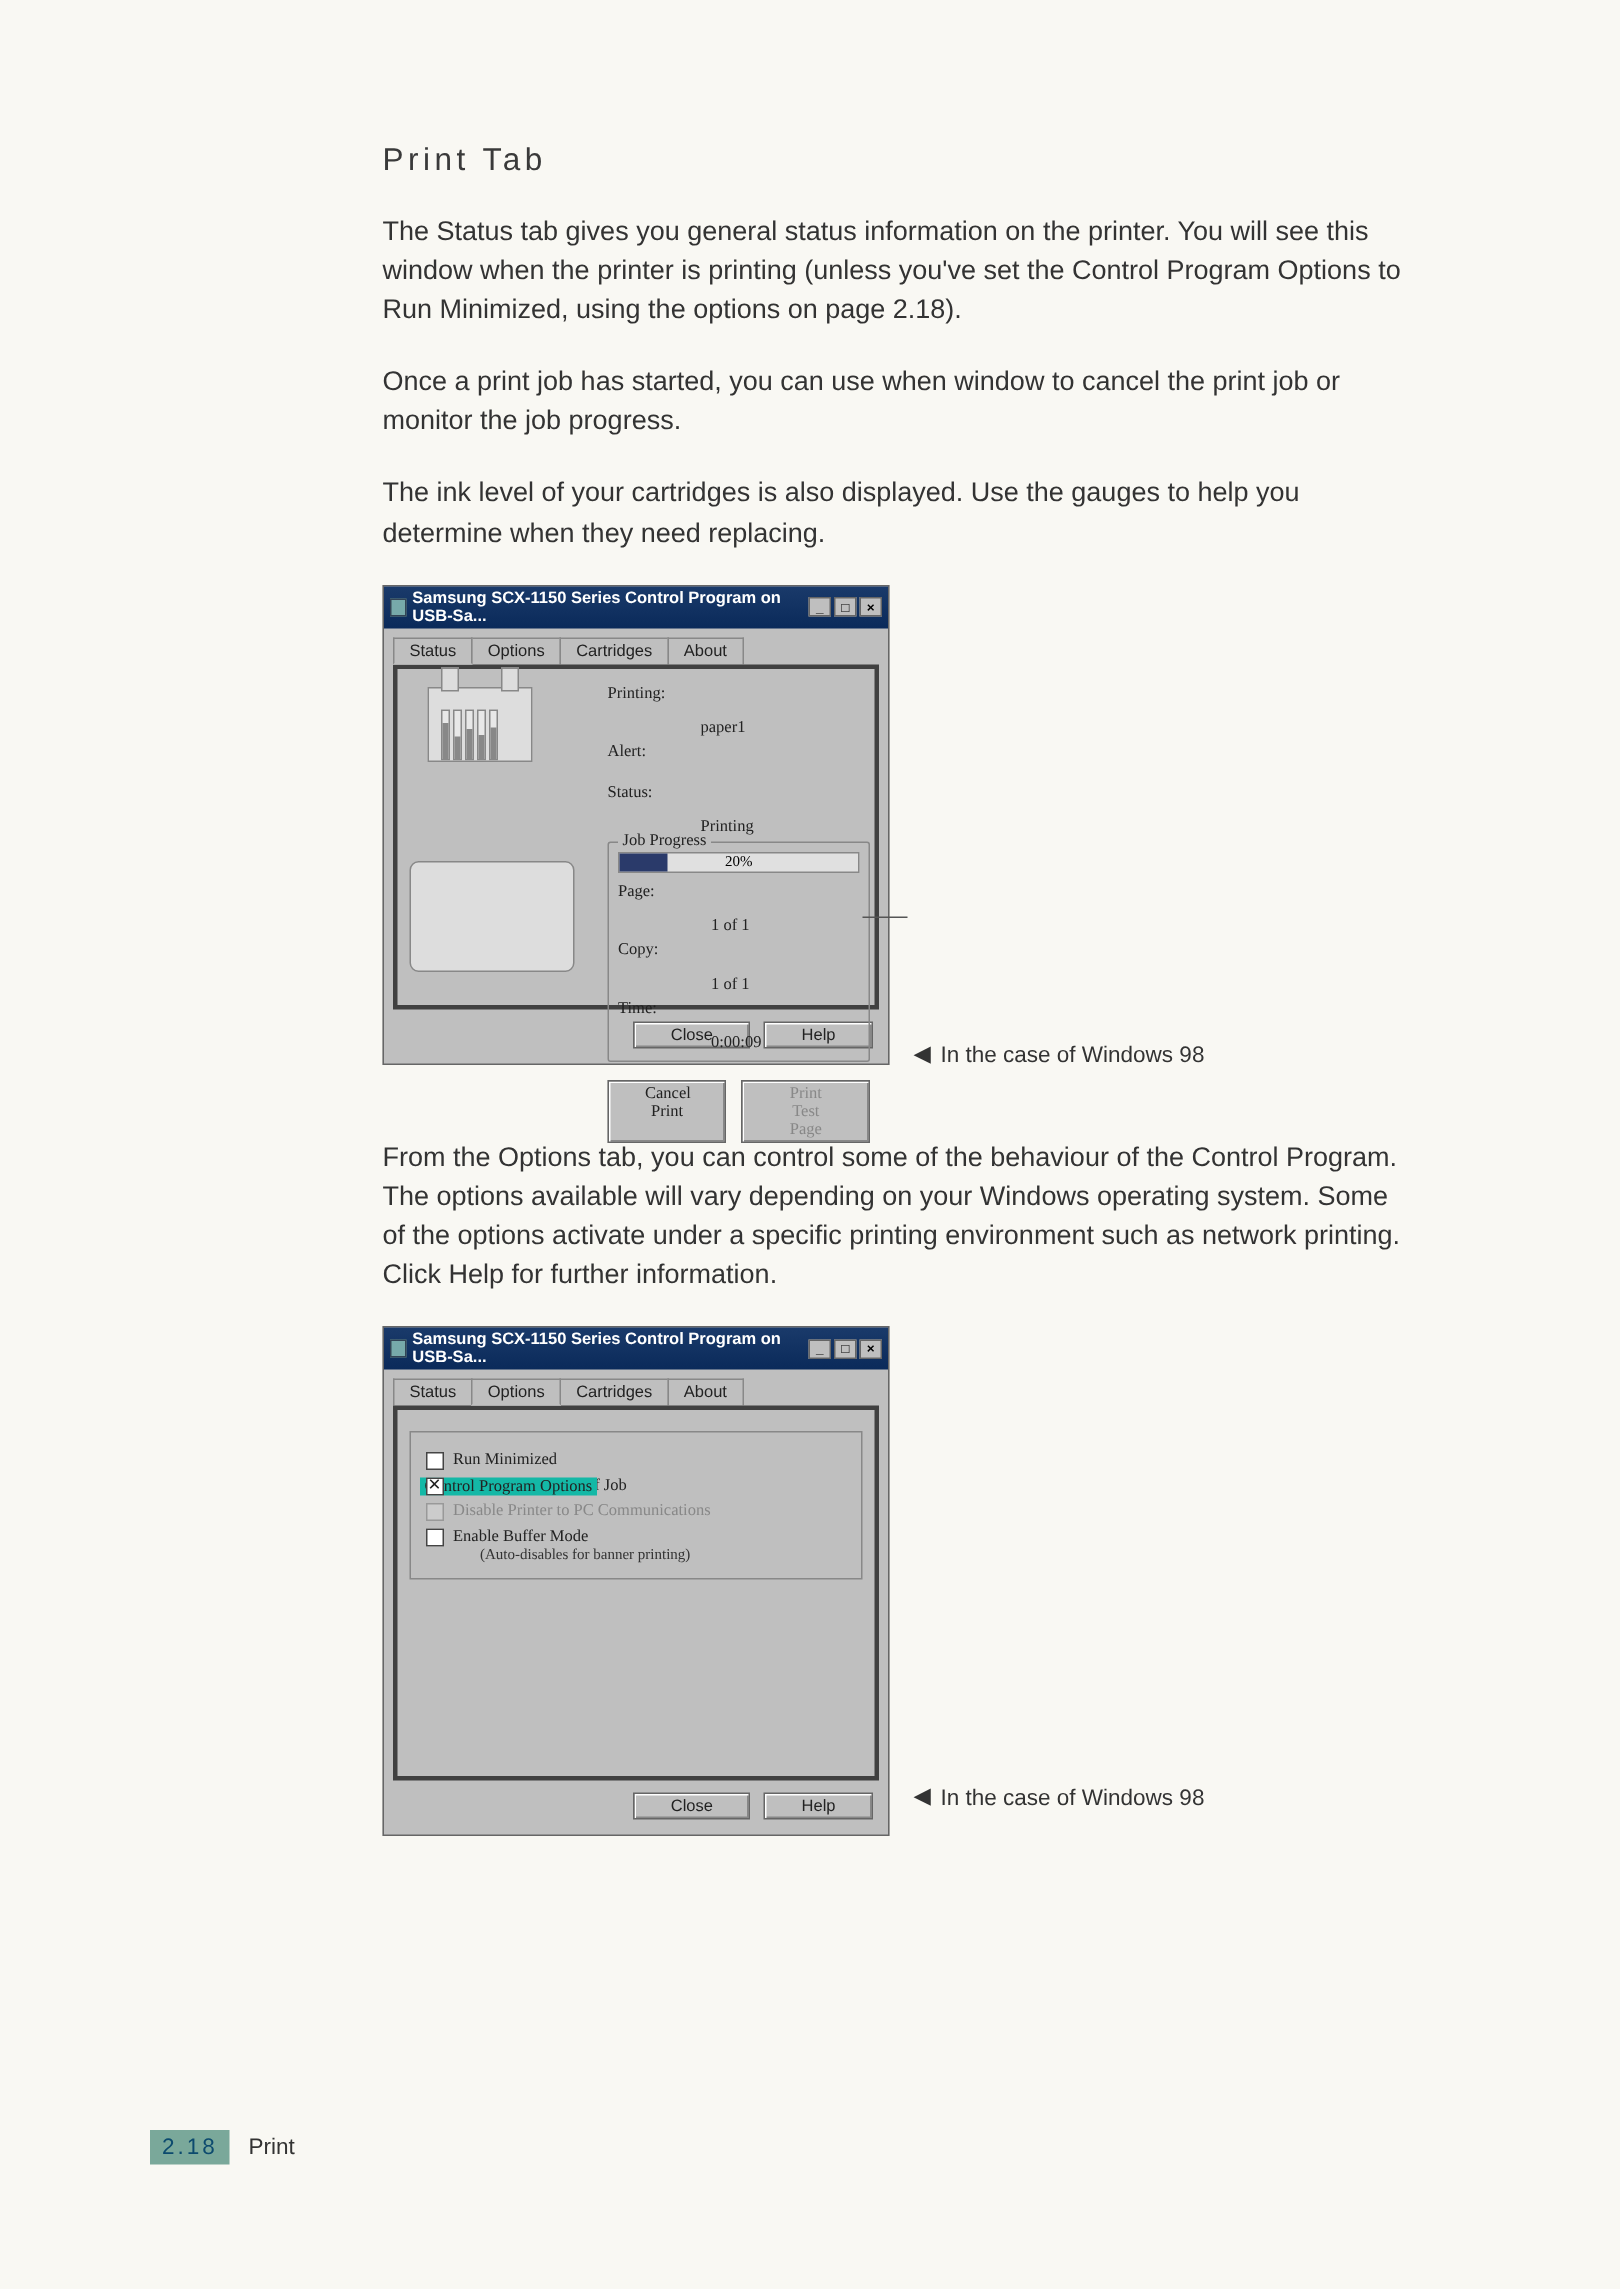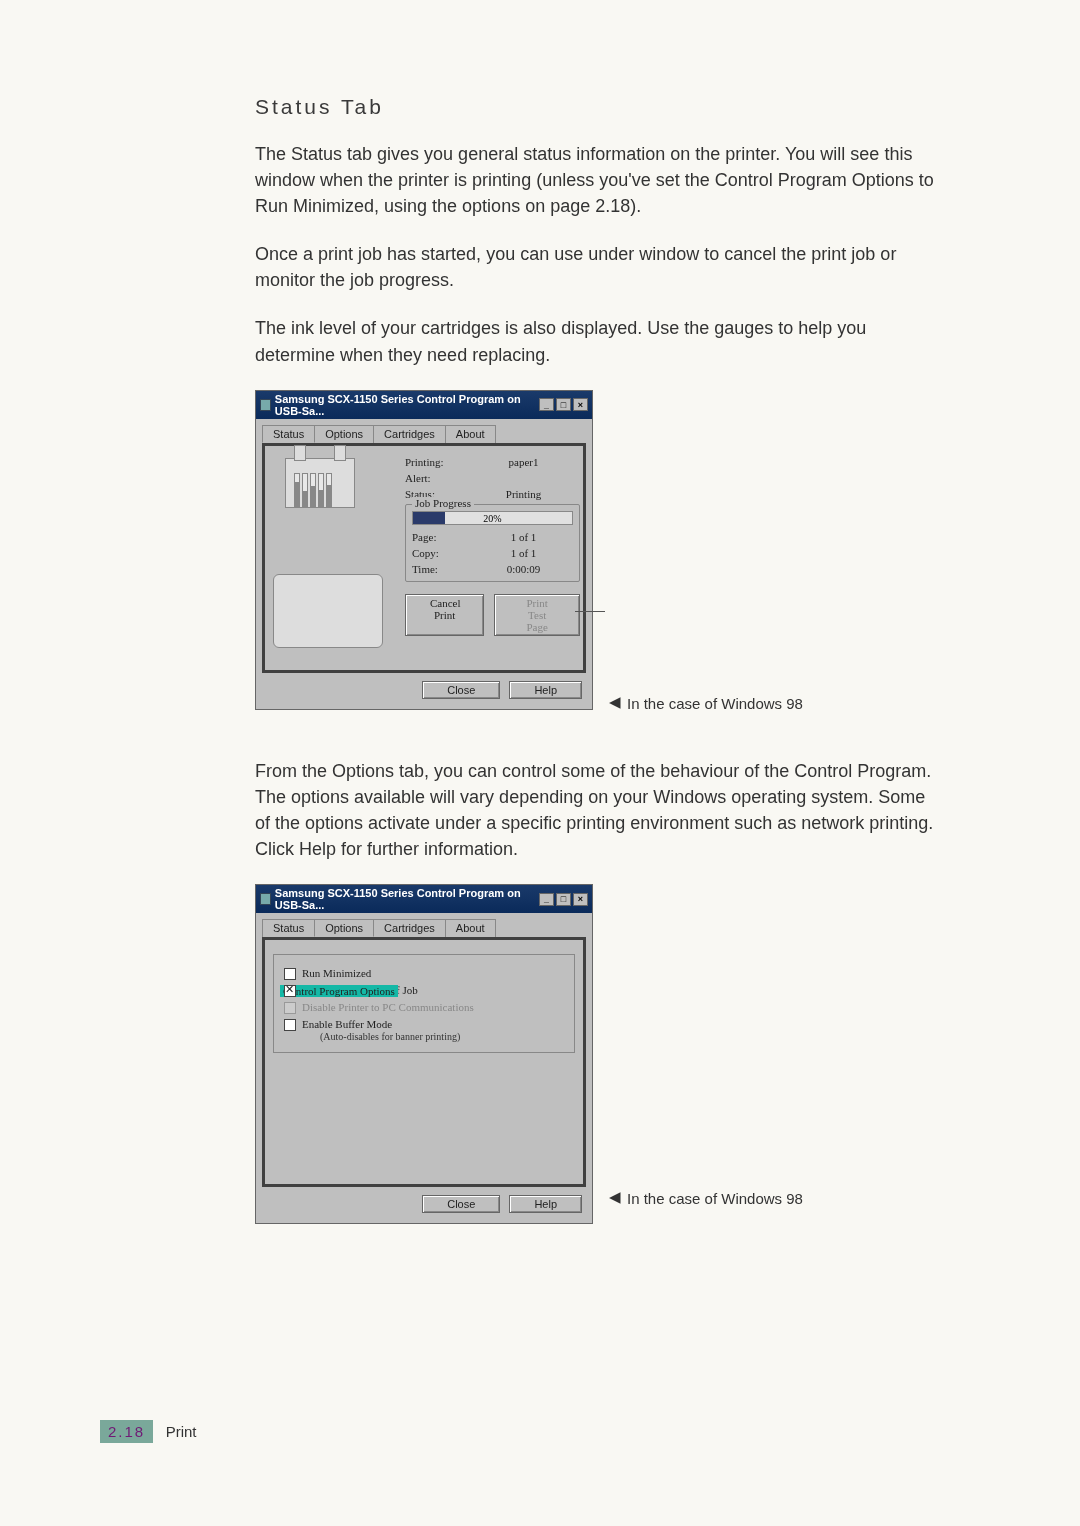--- a/index.html
+++ b/index.html
@@ -125,21 +125,21 @@
       width:110px; height:74px;
       background:#ddd; border:1px solid #888;
       border-radius:6px;
     }
     .status-fields {
       position:absolute; left:140px; top:10px; width:175px;
       font-size:11px;
     }
     .row { display:flex; margin-bottom:4px; }
     .row .lbl { width:62px; }
-    .row .val { flex:1; text-align:center; }
+    .row .val { flex:1; text-align:left;margin-top:23px; }
     .groupbox {
       border:1px solid #888; border-radius:2px;
       margin-top:4px; padding:4px 6px 2px 6px;
       position:relative;
     }
     .groupbox .legend {
       position:absolute; top:-8px; left:6px;
       background:#bfbfbf; padding:0 3px; font-size:11px;
     }
     .progress-bar {
@@ -186,34 +186,34 @@
     .chk { width:12px; height:12px; border:1px solid #444; background:#fff; display:inline-block; flex-shrink:0; position:relative; margin-top:1px;}
     .chk.checked::after { content:"✕"; position:absolute; left:0; top:-3px; font-size:11px; }
     .chk.disabled { background:#ccc; border-color:#999; }
     .opt-sub { font-size:10px; margin-left:18px; color:#333; }
     .opt-row.disabled { color:#888; }
 
     .page-footer {
       position:absolute; left:100px; bottom:83px;
     }
     .page-num {
-      display:inline-block; background:#7aa89a; color:#701a75;
+      display:inline-block; background:#7aa89a; color:#0c4a6e;
       padding:3px 8px; font-size:15px; letter-spacing:2px;
     }
     .page-section {
       display:inline-block; padding-left:8px; font-size:15px; color:#333;
     }
   </style>
 </head>
 <body>
 
 <div class="content">
-  <h2>Status Tab</h2>
+  <h2>Print Tab</h2>
   <p>The Status tab gives you general status information on the printer. You will see this window when the printer is printing (unless you've set the Control Program Options to Run Minimized, using the options on page 2.18).</p>
-  <p>Once a print job has started, you can use under window to cancel the print job or monitor the job progress.</p>
+  <p>Once a print job has started, you can use when window to cancel the print job or monitor the job progress.</p>
   <p>The ink level of your cartridges is also displayed. Use the gauges to help you determine when they need replacing.</p>
 
   <div style="position:relative; margin-top:4px;">
     <div class="dialog">
       <div class="titlebar">
         <div class="titlebar-left">
           <span class="titlebar-icon"></span>
           <span>Samsung SCX-1150 Series Control Program on USB-Sa...</span>
         </div>
         <div class="winbtns">

